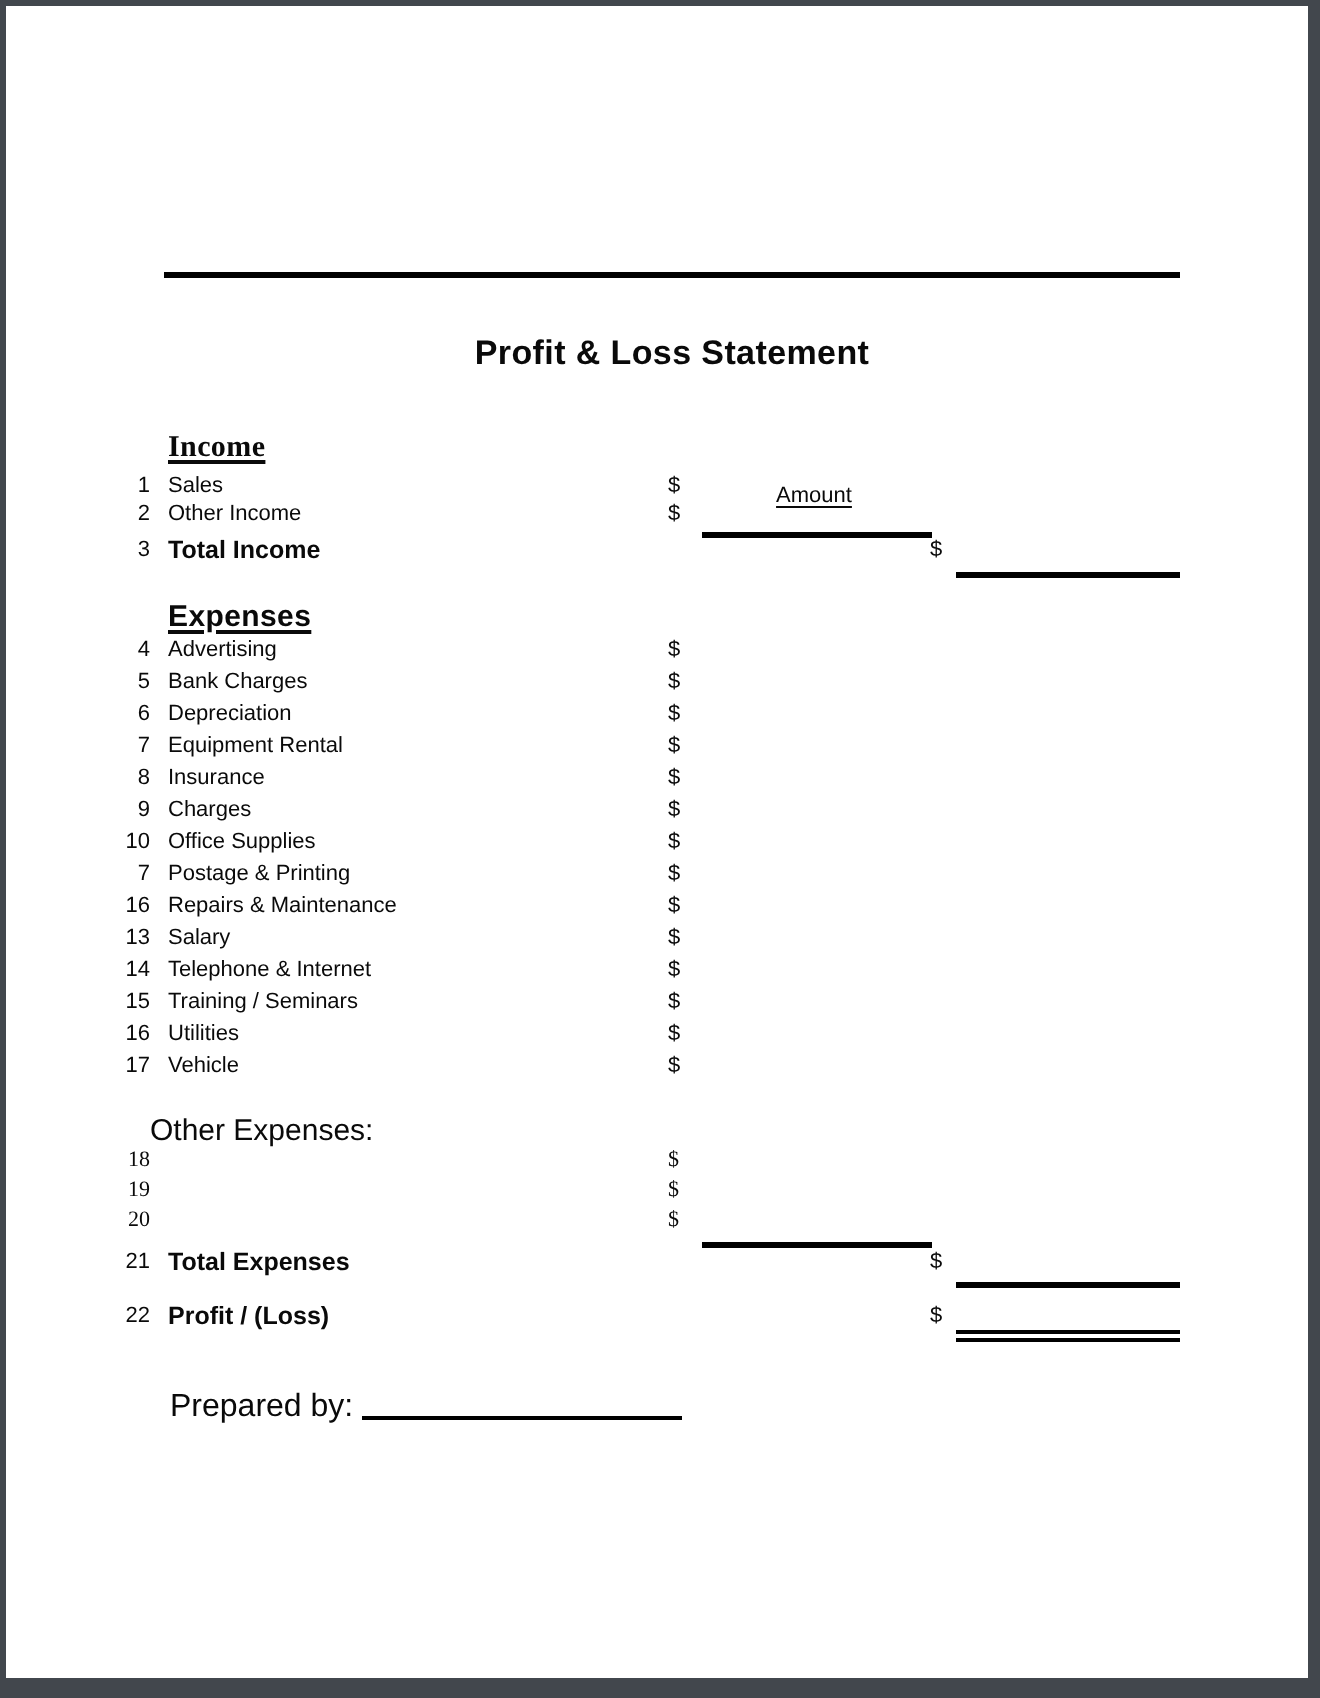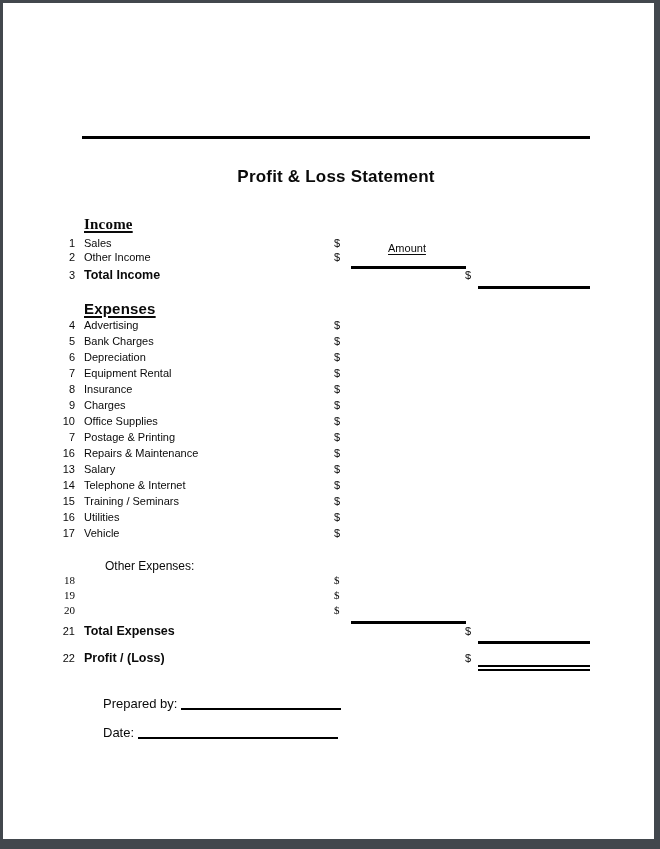--- a/index.html
+++ b/index.html
@@ -107,40 +107,40 @@
   .total-row .lbl {
     font-size: 12.5px;
     font-weight: bold;
   }
   .total-row .cur { left: 462px; }
   .total-income-row { top: 264px; }
   .total-expenses-row { top: 620px; }
   .profit-row { top: 647px; }
 
   .other-label {
-    left: 102px; top: 556px;
-    font-size: 12px; line-height: 14px;
+    left: 72px; top: 556px;
+    font-size: 15px; line-height: 14px;
   }
 
   .amt-line { background: #000; height: 3px; }
   .income-subline { left: 348px; top: 263px; width: 115px; }
   .total-income-line { left: 475px; top: 283px; width: 112px; }
   .other-subline { left: 348px; top: 618px; width: 115px; }
   .total-expenses-line { left: 475px; top: 638px; width: 112px; }
 
   .double-line { left: 475px; top: 662px; width: 112px; height: 6px; }
   .double-line .bar {
     position: absolute; left: 0; width: 100%; height: 2px; background: #000;
   }
   .double-line .bar.b1 { top: 0; }
   .double-line .bar.b2 { top: 4px; }
 
   .footer-row {
-    left: 100px;
-    font-size: 13px;
+    left: 82px;
+    font-size: 16px;
     line-height: 16px;
   }
   .prepared-row { top: 693px; }
   .date-row { top: 722px; }
   .sig-line {
     display: inline-block;
     position: static !important;
     border-bottom: 2px solid #000;
     height: 12px;
     vertical-align: -2px;
@@ -296,17 +296,14 @@
     <span class="cur">$</span>
   </div>
   <div class="double-line">
     <span class="bar b1"></span>
     <span class="bar b2"></span>
   </div>
 
   <div class="footer-row prepared-row">
     <span style="position:static">Prepared by:</span><span class="sig-line sig-prepared"></span>
   </div>
-  <div class="footer-row date-row">
-    <span style="position:static">Date:</span><span class="sig-line sig-date"></span>
-  </div>
 
 </div>
 
 </body></html>

